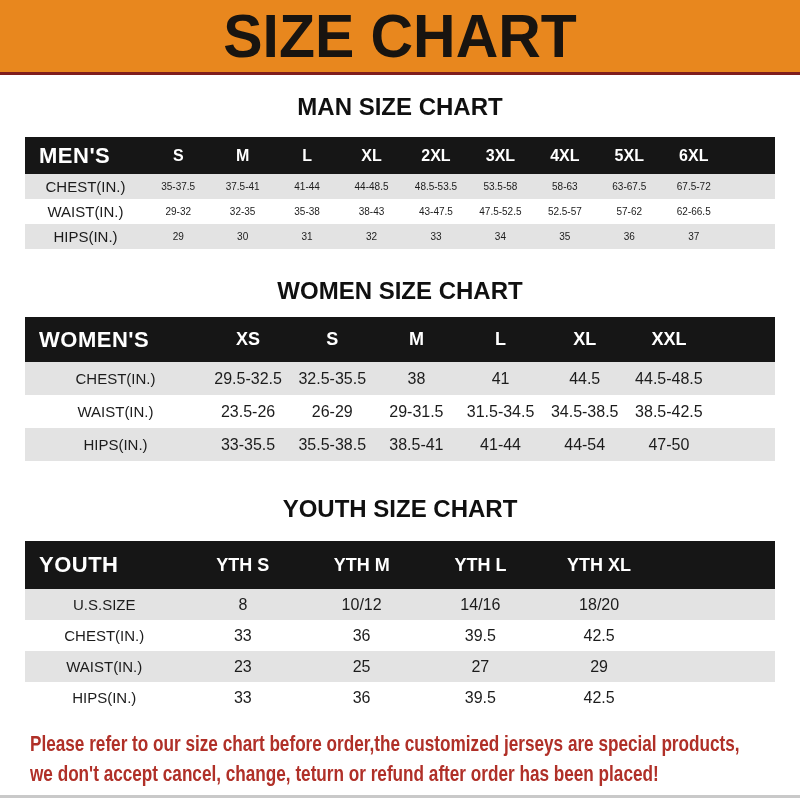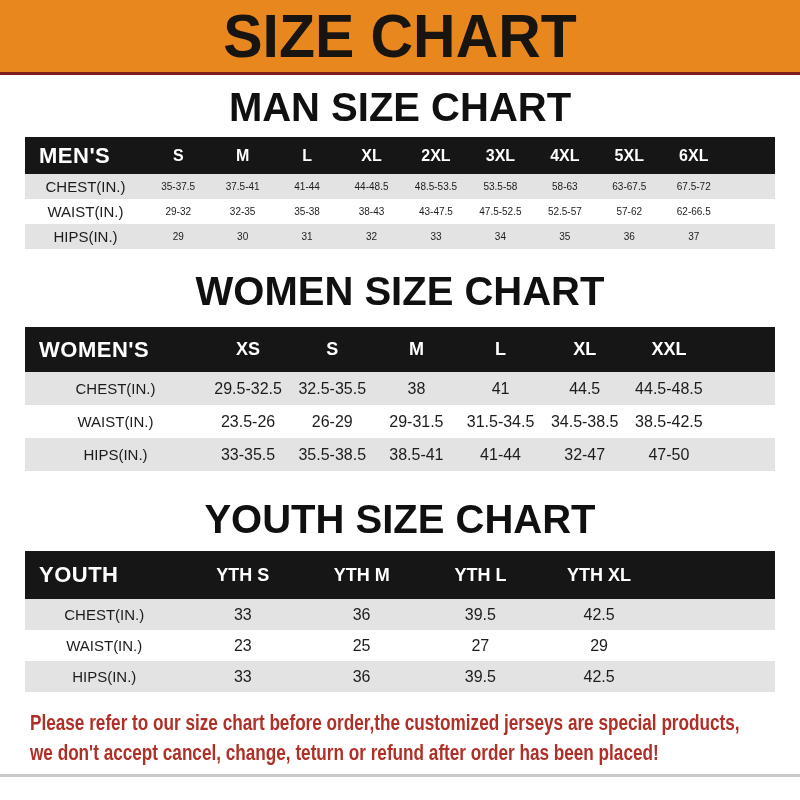--- a/index.html
+++ b/index.html
@@ -11,24 +11,24 @@
     height:72px; background:var(--banner-bg,#E8871E);
     border-bottom:3px solid #7f1d1d;
     display:flex; align-items:center; justify-content:center;
   }
   .banner-title {
     font-size:62px; font-weight:bold; color:#181410; line-height:1;
     letter-spacing:0px; display:inline-block; transform:scaleX(0.95);
   }
   .section-heading {
     margin:0; text-align:center; color:#101010;
-    font-size:40px; font-weight:bold; line-height:36px;
+    font-size:24px; font-weight:bold; line-height:36px;
   }
   .heading-man   { margin:14px 0 12px; }
-  .heading-women { margin:24px 0 18px; }
+  .heading-women { margin:24px 0 8px; }
   .heading-youth { margin:30px 0 14px; }
 
   table.size-table {
     width:750px; margin:0 auto; border-collapse:collapse; table-layout:fixed;
   }
   .size-table thead th {
     background:var(--header-bg,#161616); color:#ffffff;
     font-weight:bold; text-align:center; padding:2px;
   }
   .size-table thead th.label-col { text-align:left; padding-left:14px; font-size:22px; letter-spacing:0.5px; }
@@ -166,21 +166,21 @@
         <td>34.5-38.5</td>
         <td>38.5-42.5</td>
         <td class="spacer"></td>
       </tr>
       <tr>
         <td class="label-col">HIPS(IN.)</td>
         <td>33-35.5</td>
         <td>35.5-38.5</td>
         <td>38.5-41</td>
         <td>41-44</td>
-        <td>32-47</td>
+        <td>44-54</td>
         <td>47-50</td>
         <td class="spacer"></td>
       </tr>
     </tbody>
   </table>
 
 <h2 class="section-heading heading-youth">
   <span>YOUTH SIZE CHART</span>
 </h2>
 <table class="size-table youth">
@@ -189,20 +189,28 @@
         <th class="label-col">YOUTH</th>
         <th>YTH S</th>
         <th>YTH M</th>
         <th>YTH L</th>
         <th>YTH XL</th>
         <th class="spacer"></th>
       </tr>
     </thead>
     <tbody>
       <tr>
+        <td class="label-col">U.S.SIZE</td>
+        <td>8</td>
+        <td>10/12</td>
+        <td>14/16</td>
+        <td>18/20</td>
+        <td class="spacer"></td>
+      </tr>
+      <tr>
         <td class="label-col">CHEST(IN.)</td>
         <td>33</td>
         <td>36</td>
         <td>39.5</td>
         <td>42.5</td>
         <td class="spacer"></td>
       </tr>
       <tr>
         <td class="label-col">WAIST(IN.)</td>
         <td>23</td>

